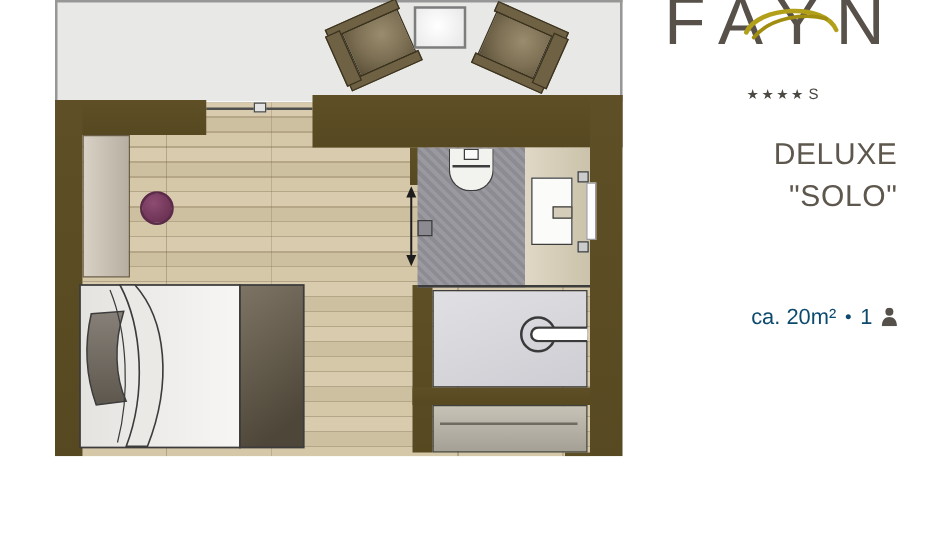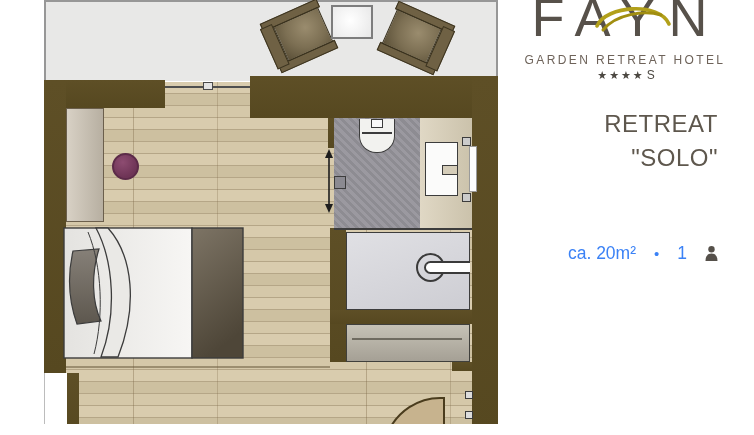--- a/index.html
+++ b/index.html
@@ -1,16 +1,16 @@
 <!DOCTYPE html>
 <html><head>
 <meta charset="utf-8">
 <style>
   html,body{margin:0;padding:0;background:#ffffff;}
-  .stage{position:relative;width:754px;height:424px;background:#ffffff;overflow:hidden;
+  .stage{position:relative;width:754px;height:365px;background:#ffffff;overflow:hidden;
          font-family:"Liberation Sans",sans-serif;}
   .abs{position:absolute;}
 
   
   .terrace{left:44px;top:0;width:454px;height:81px;background:#e8e8e7;
            border:2px solid #979797;border-bottom:none;box-sizing:border-box;}
   .wood{left:66px;top:82px;width:406px;height:353px;background-color:#d3c6a7;
         background-image:
           repeating-linear-gradient(90deg, transparent 0 67px, rgba(124,103,70,.38) 67px 68px, transparent 68px 151px, rgba(124,103,70,.28) 151px 152px, transparent 152px 233px),
           repeating-linear-gradient(180deg, #d9ccae 0 11px, #b5a687 11px 12px, #cdc0a0 12px 23px, #b5a687 23px 24px, #d5c8a9 24px 35px, #b5a687 35px 36px);}
@@ -84,22 +84,22 @@
 
   
   .brand-name{left:531px;top:-14px;width:190px;text-align:center;font-size:54px;line-height:62px;
               letter-spacing:13px;color:#57514a;white-space:nowrap;}
   .brand-tagline{left:522px;top:53px;width:206px;text-align:center;font-size:12px;letter-spacing:2.4px;
                  color:#6e635a;white-space:nowrap;}
   .brand-stars{left:531px;top:68px;width:190px;text-align:center;font-size:11px;letter-spacing:2px;color:#4c4842;}
   .brand-stars .sfx{font-size:12px;letter-spacing:0;margin-left:2px;}
   .room-title{right:36px;top:107px;text-align:right;font-size:24px;line-height:33.5px;
               letter-spacing:.5px;color:#5e574d;}
-  .capacity{right:36px;top:243px;display:flex;align-items:center;justify-content:flex-end;gap:18px;
-            font-size:17.5px;color:#3b82f6;}
+  .capacity{right:36px;top:243px;display:flex;align-items:center;justify-content:flex-end;gap:7px;
+            font-size:17.5px;color:#0c4a6e;}
   .capacity .dot{font-size:15px;}
 </style>
 </head>
 <body>
 
 <div class="stage">
 
   <div class="abs terrace"></div>
   <div class="abs wood"></div>
   <div class="abs corridor-line"></div>
@@ -186,25 +186,24 @@
     <div class="back"></div>
     <div class="seat"></div>
   </div>
   <div class="abs ctable"></div>
 
   <div class="abs brand-name">FAYN</div>
   <svg class="abs" style="left:590px;top:0" width="92" height="36" viewBox="590 0 92 36">
     <path d="M 597,26 C 606,5 660,2 669,24" fill="none" stroke="#b2a01a" stroke-width="3.6" stroke-linecap="round"></path>
     <path d="M 603,30 C 616,14 644,10 661,15" fill="none" stroke="#a18e10" stroke-width="3" stroke-linecap="round"></path>
   </svg>
-  <div class="abs brand-tagline">GARDEN RETREAT HOTEL</div>
   <div class="abs brand-stars"><span>★★★★</span><span class="sfx">S</span></div>
 
   <div class="abs room-title">
-    <div>RETREAT</div>
+    <div>DELUXE</div>
     <div>"SOLO"</div>
   </div>
 
   <div class="abs capacity">
     <span>ca. 20m²</span>
     <span class="dot">•</span>
     <span>1</span>
     <svg width="13" height="15" viewBox="0 0 13 15">
       <circle cx="6.5" cy="3.3" r="3.2" fill="#55504a"></circle>
       <path d="M0.5,15 C0.5,9.8 3,7.6 6.5,7.6 C10,7.6 12.5,9.8 12.5,15 Z" fill="#55504a"></path>

